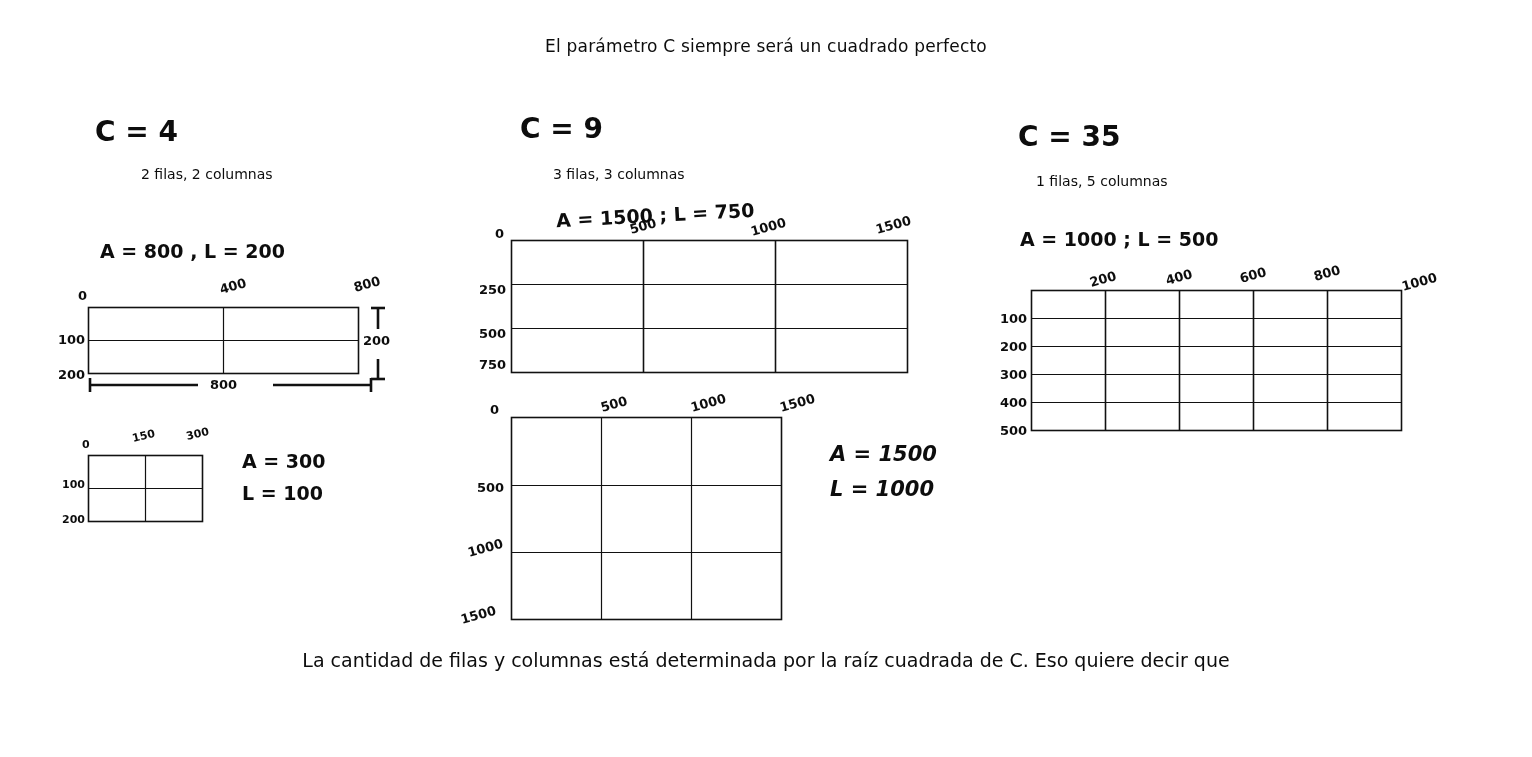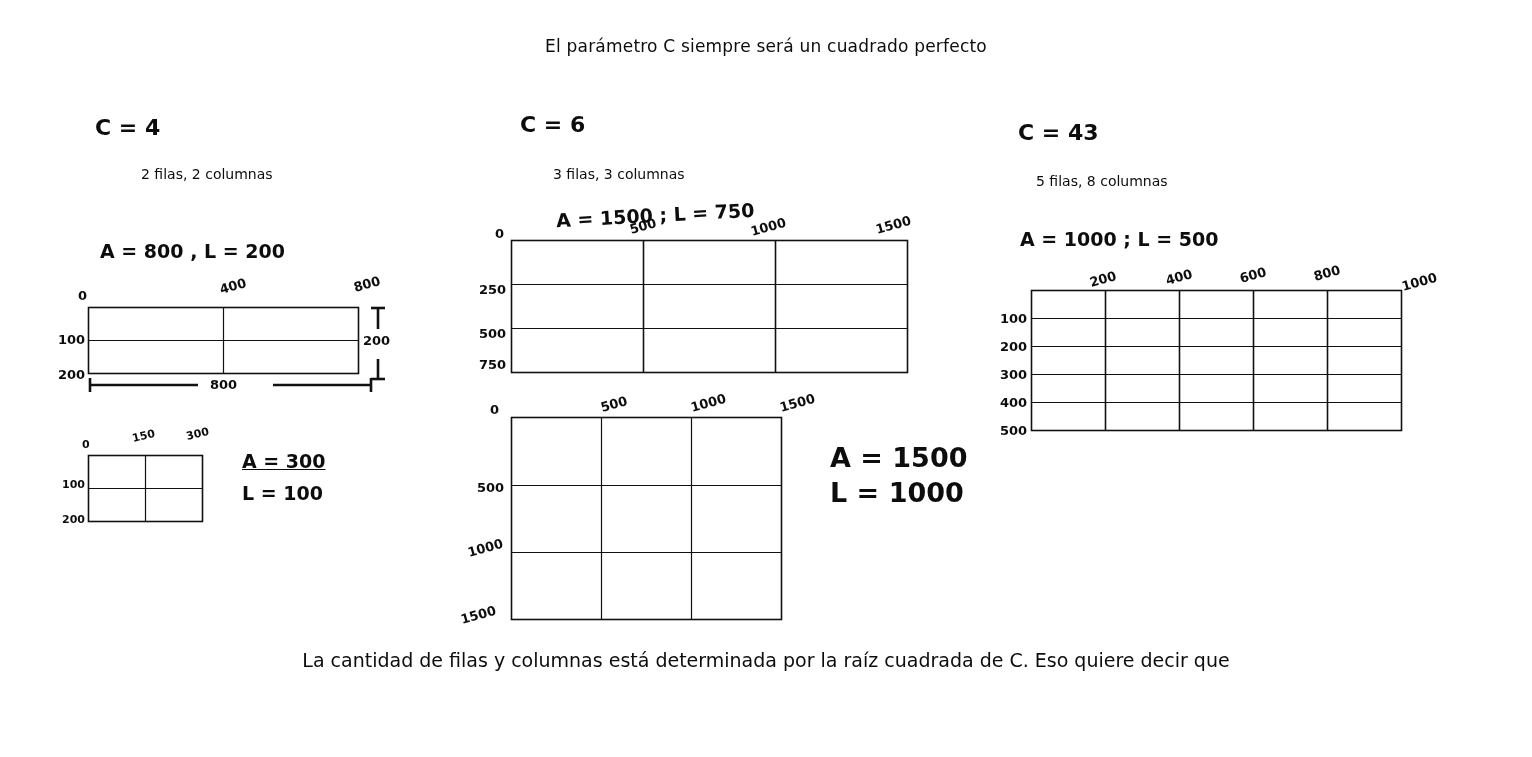--- a/index.html
+++ b/index.html
@@ -21,33 +21,34 @@
     color: #0d0d0d;
     white-space: nowrap;
   }
   #title {
     left: 0; top: 36px; width: 1532px;
     text-align: center;
     font-size: 17px;
     letter-spacing: 0.2px;
   }
   .panel-head {
-    font-size: 22px;
+    font-size: 28px;
     font-weight: 600;
   }
   .panel-sub {
     font-size: 14px;
   }
   .eq {
     font-size: 19px;
     font-weight: 600;
   }
   .eq-lg {
-    font-size: 27px;
+    font-size: 21px;
     font-weight: 600;
+    font-style: italic;
   }
   .tick {
     font-size: 13px;
     font-weight: 700;
   }
   .tick-sm {
     font-size: 11px;
     font-weight: 700;
   }
   .rot {
@@ -125,24 +126,24 @@
     <line class="grid-line thin" x1="0.5" y1="33.5" x2="114.5" y2="33.5"></line>
     <line class="grid-line thin" x1="57.5" y1="0.5" x2="57.5" y2="66.5"></line>
   </svg>
 </div>
 <div class="abs handwrite tick-sm" style="left:82px; top:438px;">0</div>
 <div class="abs handwrite tick-sm" style="left:134px; top:432px;"><span class="rot-sm">150</span></div>
 <div class="abs handwrite tick-sm" style="left:188px; top:430px;"><span class="rot-sm">300</span></div>
 <div class="abs handwrite tick-sm" style="left:62px; top:478px;">100</div>
 <div class="abs handwrite tick-sm" style="left:62px; top:513px;">200</div>
 
-<div class="abs handwrite eq" style="left:242px; top:450px;text-decoration:underline;">A = 300</div>
+<div class="abs handwrite eq" style="left:242px; top:450px;">A = 300</div>
 <div class="abs handwrite eq" style="left:242px; top:482px;">L = 100</div>
 
-<div class="abs handwrite panel-head" style="left:520px; top:112px;">C = 6</div>
+<div class="abs handwrite panel-head" style="left:520px; top:112px;">C = 9</div>
 
 <div class="abs handwrite panel-sub" style="left:553px; top:166px;">3 filas, 3 columnas</div>
 
 <div class="abs handwrite eq" style="left:556px; top:204px;"><span style="display:inline-block; transform:rotate(-3deg);">A = 1500 ;  L = 750</span></div>
 
 <div class="abs" style="left:511px; top:240px;">
   <svg width="398" height="134">
     <rect class="grid-line med" x="0.5" y="0.5" width="396" height="132"></rect>
     <line class="grid-line thin" x1="0.5" y1="44.5" x2="396.5" y2="44.5"></line>
     <line class="grid-line thin" x1="0.5" y1="88.5" x2="396.5" y2="88.5"></line>
@@ -171,23 +172,23 @@
 <div class="abs handwrite tick" style="left:603px; top:400px;"><span class="rot">500</span></div>
 <div class="abs handwrite tick" style="left:693px; top:400px;"><span class="rot">1000</span></div>
 <div class="abs handwrite tick" style="left:782px; top:400px;"><span class="rot">1500</span></div>
 <div class="abs handwrite tick" style="left:477px; top:480px;">500</div>
 <div class="abs handwrite tick" style="left:470px; top:545px;"><span class="rot">1000</span></div>
 <div class="abs handwrite tick" style="left:463px; top:612px;"><span class="rot">1500</span></div>
 
 <div class="abs handwrite eq-lg" style="left:830px; top:442px;">A = 1500</div>
 <div class="abs handwrite eq-lg" style="left:830px; top:477px;">L = 1000</div>
 
-<div class="abs handwrite panel-head" style="left:1018px; top:120px;">C = 43</div>
-
-<div class="abs handwrite panel-sub" style="left:1036px; top:173px;">5 filas, 8 columnas</div>
+<div class="abs handwrite panel-head" style="left:1018px; top:120px;">C = 35</div>
+
+<div class="abs handwrite panel-sub" style="left:1036px; top:173px;">1 filas, 5 columnas</div>
 
 <div class="abs handwrite eq" style="left:1020px; top:228px;">A = 1000 ;  L = 500</div>
 
 <div class="abs" style="left:1031px; top:290px;">
   <svg width="372" height="142">
     <rect class="grid-line med" x="0.5" y="0.5" width="370" height="140"></rect>
     <line class="grid-line thin" x1="0.5" y1="28.5" x2="370.5" y2="28.5"></line>
     <line class="grid-line thin" x1="0.5" y1="56.5" x2="370.5" y2="56.5"></line>
     <line class="grid-line thin" x1="0.5" y1="84.5" x2="370.5" y2="84.5"></line>
     <line class="grid-line thin" x1="0.5" y1="112.5" x2="370.5" y2="112.5"></line>

